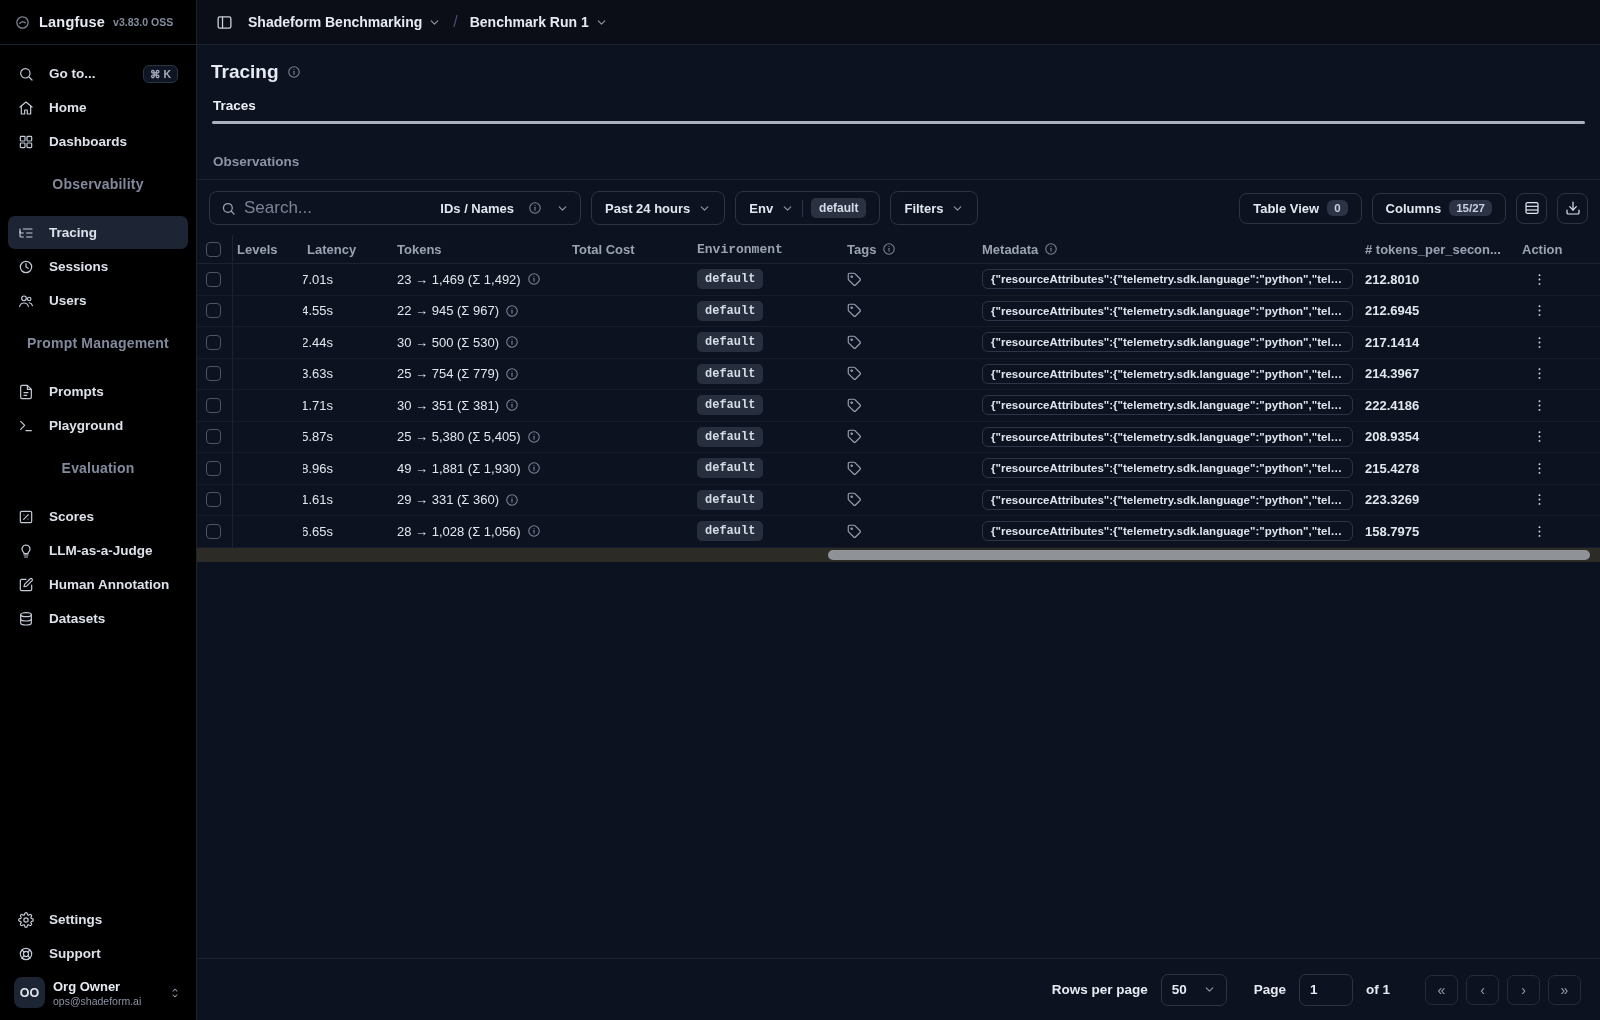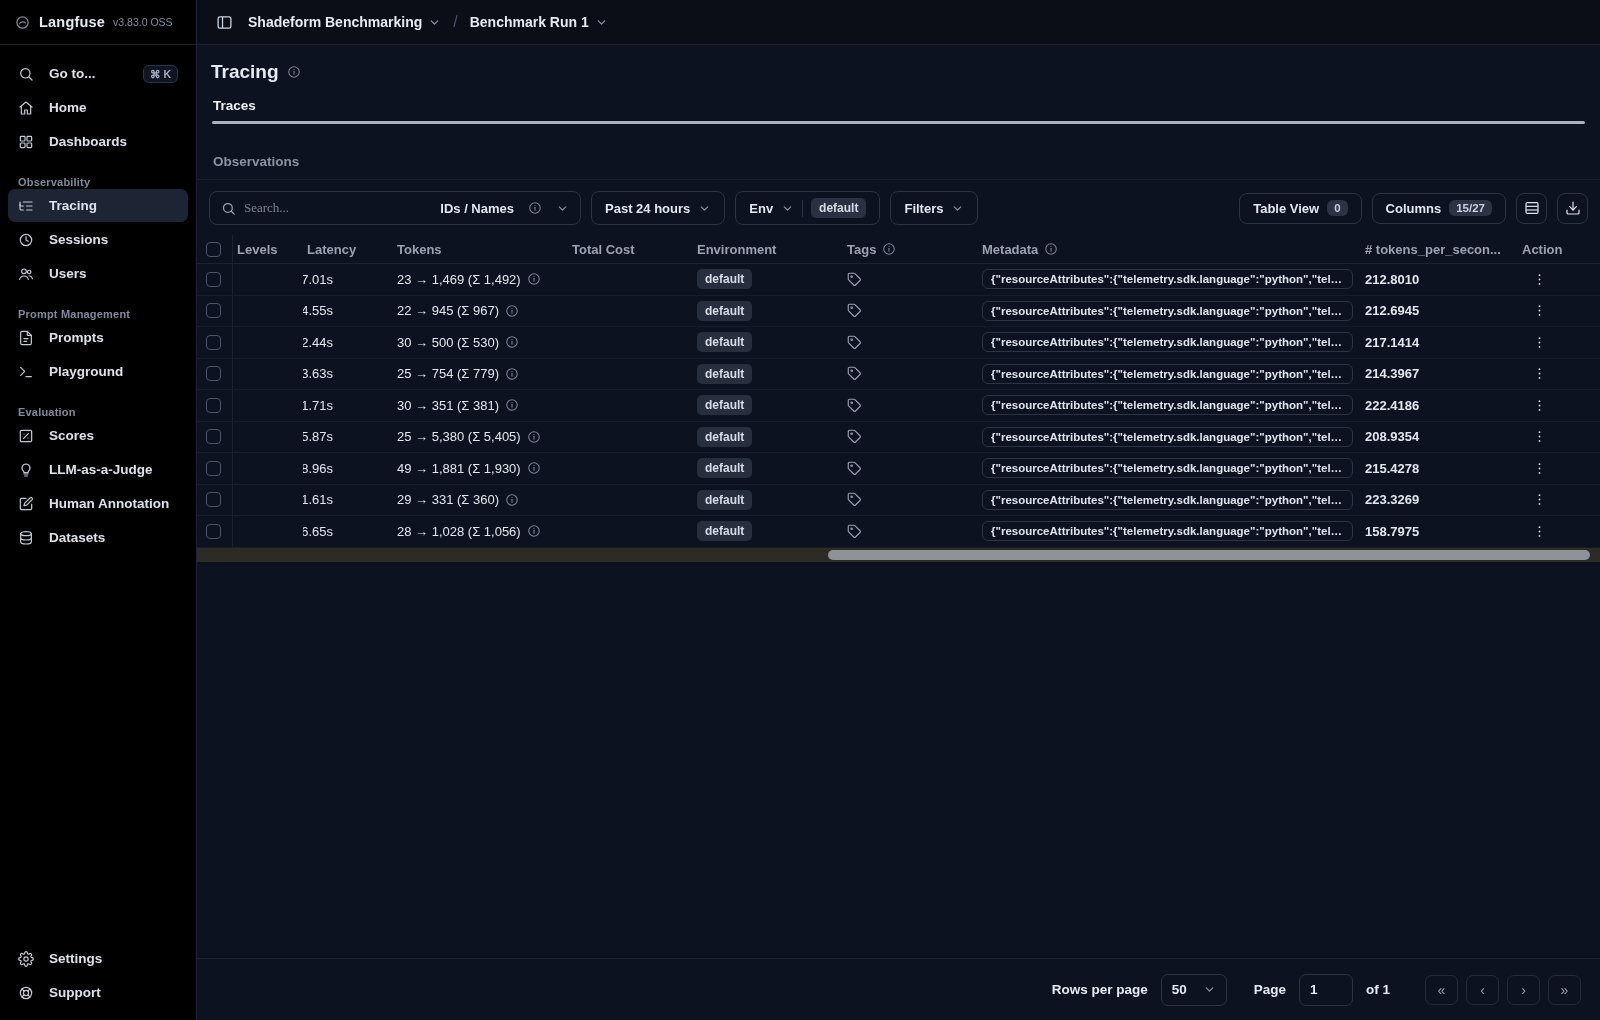--- a/index.html
+++ b/index.html
@@ -9,28 +9,28 @@
     font-family:"Liberation Sans", sans-serif;
     font-size:13px;
   }
   .app { display:flex; width:100%; height:100%; }
 
   
   .sidebar { width:197px; flex:none; background:#000000; border-right:1px solid #1c2330; display:flex; flex-direction:column; }
   .logo-row { height:45px; flex:none; display:flex; align-items:center; gap:8px; padding:0 14px; border-bottom:1px solid #1c2330; }
   .logo-glyph { width:17px; height:17px; color:#7d8595; }
   .brand-name { font-size:14.5px; font-weight:700; letter-spacing:.2px; }
-  .brand-ver { font-size:10.5px; font-weight:400; color:#828b9d; }
+  .brand-ver { font-size:10.5px; font-weight:700; color:#828b9d; }
   .nav { flex:1; padding:12px 8px 0; overflow:hidden; display:flex; flex-direction:column; }
   .side-item { display:flex; align-items:center; gap:15px; height:33px; padding:0 10px; border-radius:7px; font-size:13.5px; font-weight:600; color:#dce1ea; margin-bottom:1px; cursor:pointer; }
   .side-item.active { background:#1d2534; }
   .side-item .icn { width:16px; height:16px; flex:none; color:#c3cad7; display:flex; }
   .icn svg, .logo-glyph svg { width:100%; height:100%; }
   .kbd { margin-left:auto; font-size:10.5px; font-weight:700; color:#a7afc0; border:1px solid #2a3445; background:#0f1522; border-radius:6px; padding:2px 6px; }
-  .section-label { font-size:11px; font-weight:700; color:#818a9d; padding:17px 10px 1px; letter-spacing:.2px; }
+  .section-label { font-size:14px; font-weight:700; color:#818a9d; padding:17px 10px 24px; letter-spacing:.2px;text-align:center; }
   .side-bottom { flex:none; padding:8px 8px 10px; }
   .user-row { display:flex; align-items:center; gap:8px; padding:6px 6px 2px; cursor:pointer; }
   .avatar { width:31px; height:31px; flex:none; border-radius:8px; background:#1d2534; display:flex; align-items:center; justify-content:center; font-size:12.5px; font-weight:700; color:#dfe5ee; }
   .user-meta { flex:1; min-width:0; }
   .user-name { font-size:13px; font-weight:700; }
   .user-email { font-size:10.5px; color:#8b93a5; margin-top:1px; }
   .updown { width:14px; height:14px; color:#8b93a5; flex:none; display:flex; }
 
   
   .main { flex:1; min-width:0; display:flex; flex-direction:column; }
@@ -50,21 +50,21 @@
   .tabs { display:flex; gap:24px; padding:0 15px; border-bottom:1px solid #1c2330;flex-direction:column; }
   .tab { position:relative; padding:7px 1px 10px; font-size:13.5px; font-weight:700; color:#8b93a5; cursor:pointer; }
   .tab.active { color:#eef1f6; }
   .tab.active::after { content:""; position:absolute; left:0; right:0; bottom:-1px; height:3px; border-radius:2px; background:#a9b1bf; }
 
   
   .filterbar { display:flex; align-items:center; gap:10px; padding:11px 12px 10px; }
   .fbox { height:34px; border:1px solid #2a3445; border-radius:8px; display:flex; align-items:center; gap:8px; padding:0 13px; font-size:13px; font-weight:600; color:#e2e7f0; cursor:pointer; background:transparent; }
   .fbox .chev { width:13px; height:13px; color:#8b93a5; display:flex; flex:none; }
   .search-box { width:372px; padding:0 11px; cursor:text; }
-  .search-box input { flex:1; min-width:0; background:transparent; border:0; outline:0; color:#e2e7f0; font-size:13px; font-family:Liberation Serif, serif; }
+  .search-box input { flex:1; min-width:0; background:transparent; border:0; outline:0; color:#e2e7f0; font-size:17px; font-family:Liberation Sans, sans-serif; }
   .search-box input::placeholder { color:#7b8496; }
   .sicon { width:15px; height:15px; color:#9aa3b2; flex:none; display:flex; }
   .sicon svg { width:100%; height:100%; }
   .scope { display:flex; align-items:center; gap:14px; font-weight:700; flex:none; }
   .chip { background:#2a3242; border-radius:5px; padding:3px 8px; font-size:12px; font-weight:600; color:#d6dce7; }
   .vdiv { width:1px; height:17px; background:#2a3445; }
   .badge { background:#2b3344; border-radius:6px; padding:2px 7px; font-size:11.5px; font-weight:700; color:#c9d1de; }
   .fspacer { flex:1; }
   .fbox.sm { height:31px; border-radius:8px; }
   .iconbtn { width:31px; height:31px; flex:none; border:1px solid #2a3445; border-radius:8px; display:flex; align-items:center; justify-content:center; color:#dfe5ee; cursor:pointer; background:transparent; }
@@ -76,21 +76,21 @@
   .thead { height:29px; border-bottom:1px solid #1c2330; color:#9aa3b2; font-weight:600; }
   .trow { height:31.5px; border-bottom:1px solid #151d2a; cursor:pointer; }
   .cell { display:flex; align-items:center; gap:6px; padding:0 8px 0 4px; overflow:hidden; white-space:nowrap; flex:none; }
   .c-cb { width:30px; border-right:1px solid #1c2330; padding:0; }
   .cbx { width:15px; height:15px; border:1.5px solid #4a5568; border-radius:4px; margin-left:3px; cursor:pointer; flex:none; }
   .c-levels { width:70px; }
   .c-latency { width:90px; }
   .trow .c-latency { justify-content:flex-end; padding-right:60px; }
   .c-tokens { width:175px; }
   .c-cost { width:125px; }
-  .c-env { width:150px; }
+  .c-env { width:150px;font-family:Liberation Mono, monospace; }
   .c-tags { width:135px; }
   .c-meta { width:383px; }
   .c-tps { width:157px; }
   .c-action { flex:1; }
   .env-badge { background:#272f3f; border-radius:5px; padding:3px 8px; font-size:12px; font-weight:600; color:#d6dce7; }
   .tag-ic { width:15px; height:15px; color:#98a1b2; display:flex; cursor:pointer; }
   .tag-ic svg { width:100%; height:100%; }
   .meta-pill { max-width:372px; border:1px solid #2c3547; border-radius:6px; padding:3px 8px; font-size:11.5px; font-weight:600; color:#dfe5ee; overflow:hidden; text-overflow:ellipsis; white-space:nowrap; cursor:pointer; }
   .tps-val { font-weight:600; color:#e2e7ee; }
   .kebab { width:22px; height:22px; margin-left:6px; display:flex; align-items:center; justify-content:center; color:#d4dae4; cursor:pointer; }
@@ -268,20 +268,33 @@
         </div>
         <div class="side-item">
           <span class="icn">
             <svg viewBox="0 0 24 24" fill="none" stroke="currentColor" stroke-width="1.8" stroke-linecap="round" stroke-linejoin="round">
               <circle cx="12" cy="12" r="8.5"></circle>
               <circle cx="12" cy="12" r="3.8"></circle>
               <path d="M6 6l3.3 3.3M14.7 14.7L18 18M14.7 9.3L18 6M6 18l3.3-3.3"></path>
             </svg>
           </span>
           <span>Support</span>
+        </div>
+        <div class="user-row">
+          <span class="avatar">OO</span>
+          <div class="user-meta">
+            <div class="user-name">Org Owner</div>
+            <div class="user-email">ops@shadeform.ai</div>
+          </div>
+          <span class="updown">
+            <svg viewBox="0 0 24 24" fill="none" stroke="currentColor" stroke-width="1.8" stroke-linecap="round" stroke-linejoin="round">
+              <polyline points="8.5 9 12 5.5 15.5 9"></polyline>
+              <polyline points="8.5 15 12 18.5 15.5 15"></polyline>
+            </svg>
+          </span>
         </div>
       </div>
   </aside>
 
   <div class="main">
 
     <header class="topbar">
       <div class="tbtn">
         <svg viewBox="0 0 24 24" fill="none" stroke="currentColor" stroke-width="1.8">
             <rect x="3" y="4" width="18" height="16" rx="2.5"></rect>

